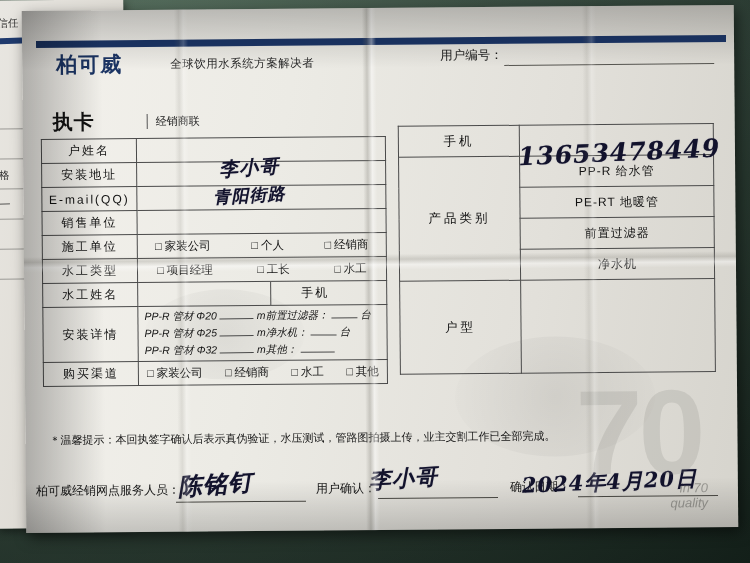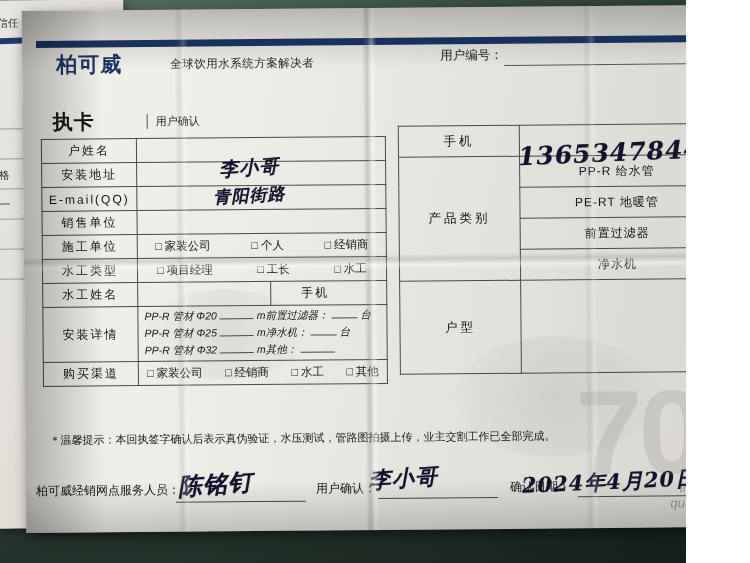--- a/index.html
+++ b/index.html
@@ -5,21 +5,21 @@
   html, body {
     margin: 0;
     padding: 0;
     width: 750px;
     height: 563px;
     overflow: hidden;
     font-family: "Liberation Sans", sans-serif;
   }
   #scene {
     position: relative;
-    width: 686px;
+    width: 750px;
     height: 563px;
     background: #2f4a3c;
     overflow: hidden;
   }
   
   #desk {
     position: absolute;
     inset: 0;
     background:
       radial-gradient(circle at 20% 10%, #4b6553 0%, #33493c 45%, #1d2f26 100%);
@@ -367,21 +367,21 @@
 
   <div id="sheet">
 
     <div class="blotch" style="left:120px; top:280px; width:160px; height:90px;"></div>
     <div class="blotch" style="left:430px; top:330px; width:200px; height:120px;"></div>
 
     <div id="brand-bar"></div>
     <div id="brand-name">柏可威</div>
     <div id="brand-slogan">全球饮用水系统方案解决者</div>
     <div id="card-title">执卡</div>
-    <div id="card-title-sub">用户确认</div>
+    <div id="card-title-sub">经销商联</div>
     <div id="user-no">用户编号：</div>
     <div id="user-no-line"></div>
 
     <table id="left-table">
       <tbody>
           <tr>
         <td class="lbl">户姓名</td>
         <td class="val"></td>
       </tr>
       <tr>

